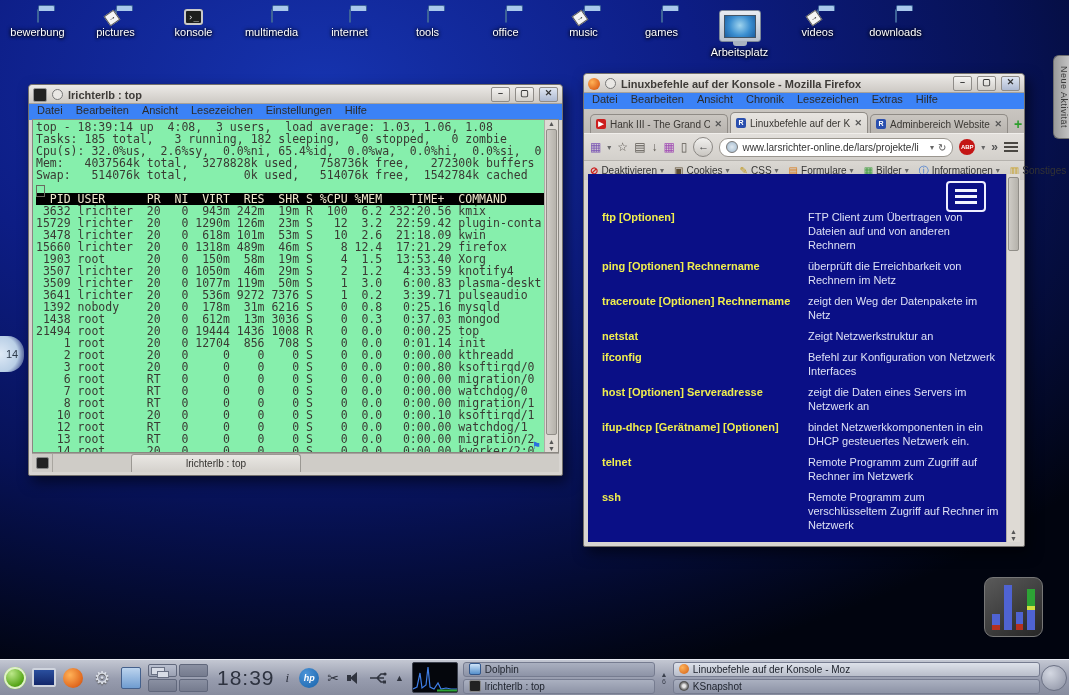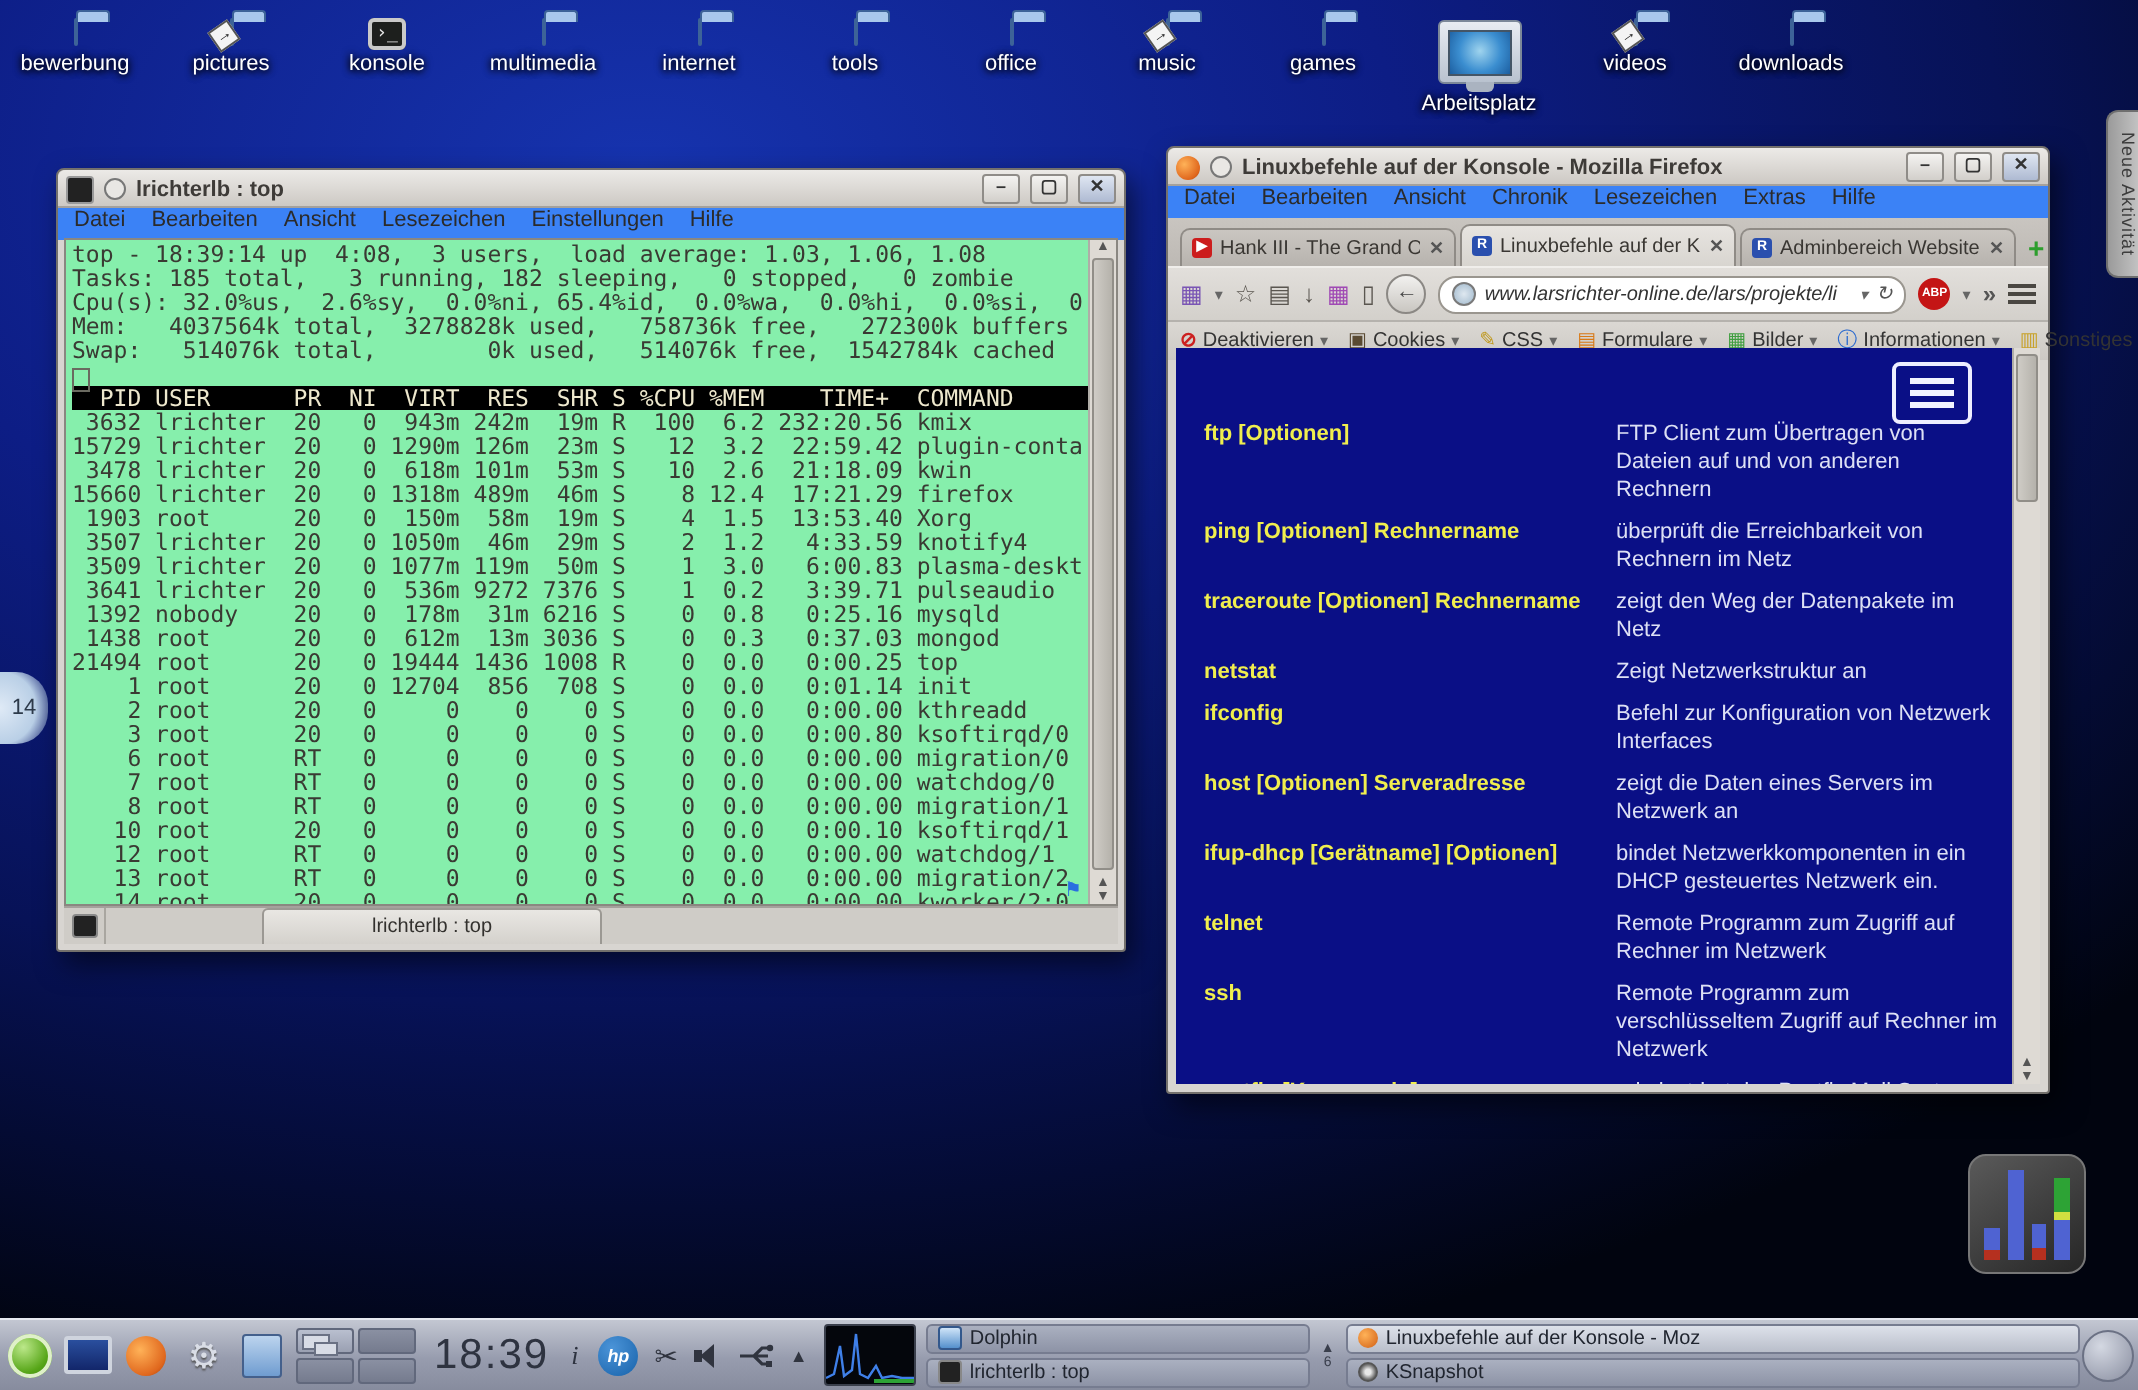--- a/index.html
+++ b/index.html
@@ -59,21 +59,21 @@
   .fftab .tclose{color:#555;font-size:9px;font-weight:bold;}
   .fav{width:10px;height:10px;border-radius:2px;flex:0 0 10px;font-size:7px;line-height:10px;text-align:center;color:#fff;font-weight:bold;}
   .fav.yt{background:#cc1d1d;}
   .fav.lr{background:#2a4fae;}
   .newtab{color:#2d9e2d;font-weight:bold;font-size:14px;padding:0 4px;line-height:18px;}
   .navbar{height:26px;background:linear-gradient(#e2dfdb,#d3d0cb);display:flex;align-items:center;gap:6px;padding:0 6px;border-top:1px solid #f0eeeb;}
   .nico{font-size:12px;color:#5a5650;line-height:14px;}
   .nico.grid1{color:#7a55b4;}  .nico.grid2{color:#a04ab4;}
   .caret{font-size:8px;color:#666;}
   .backbtn{width:18px;height:18px;border-radius:50%;background:linear-gradient(#f2f1ef,#c9c6c1);border:1px solid #8b8best;border:1px solid #8b8884;text-align:center;line-height:16px;font-size:11px;color:#444;}
-  .urlbox{flex:1;height:17px;background:#fff;border:1px solid #9a968f;border-radius:9px;display:flex;align-items:center;gap:4px;padding:0 6px;font-size:10px;color:#333;min-width:120px;font-style:italic;}
+  .urlbox{flex:1;height:17px;background:#fff;border:1px solid #9a968f;border-radius:9px;display:flex;align-items:center;gap:4px;padding:0 6px;font-size:10px;color:#333;min-width:120px;}
   .urlbox .url{flex:1;white-space:nowrap;overflow:hidden;}
   .globe{width:10px;height:10px;border-radius:50%;border:1px solid #7a7a7a;background:radial-gradient(circle,#dfe8f0,#9fb8cc);}
   .abp{width:16px;height:16px;border-radius:50%;background:#c41515;color:#fff;font-size:6px;font-weight:bold;line-height:16px;text-align:center;}
   .hamb{display:inline-block;}
   .hamb i{display:block;width:14px;height:2px;background:#4a4742;margin:2px 0;}
   .devbar{height:19px;background:linear-gradient(#dbd8d3,#ccc9c4);display:flex;align-items:center;gap:10px;padding:0 6px;font-size:10px;color:#333;border-top:1px solid #b5b2ad;}
   .devitem{display:flex;align-items:center;gap:3px;white-space:nowrap;}
   .dev-ic{font-size:10px;line-height:10px;}
   .dev-ic.block::before{content:"⊘";color:#cc2020;font-weight:bold;}
   .dev-ic.cookies::before{content:"▣";color:#5a4a32;}

